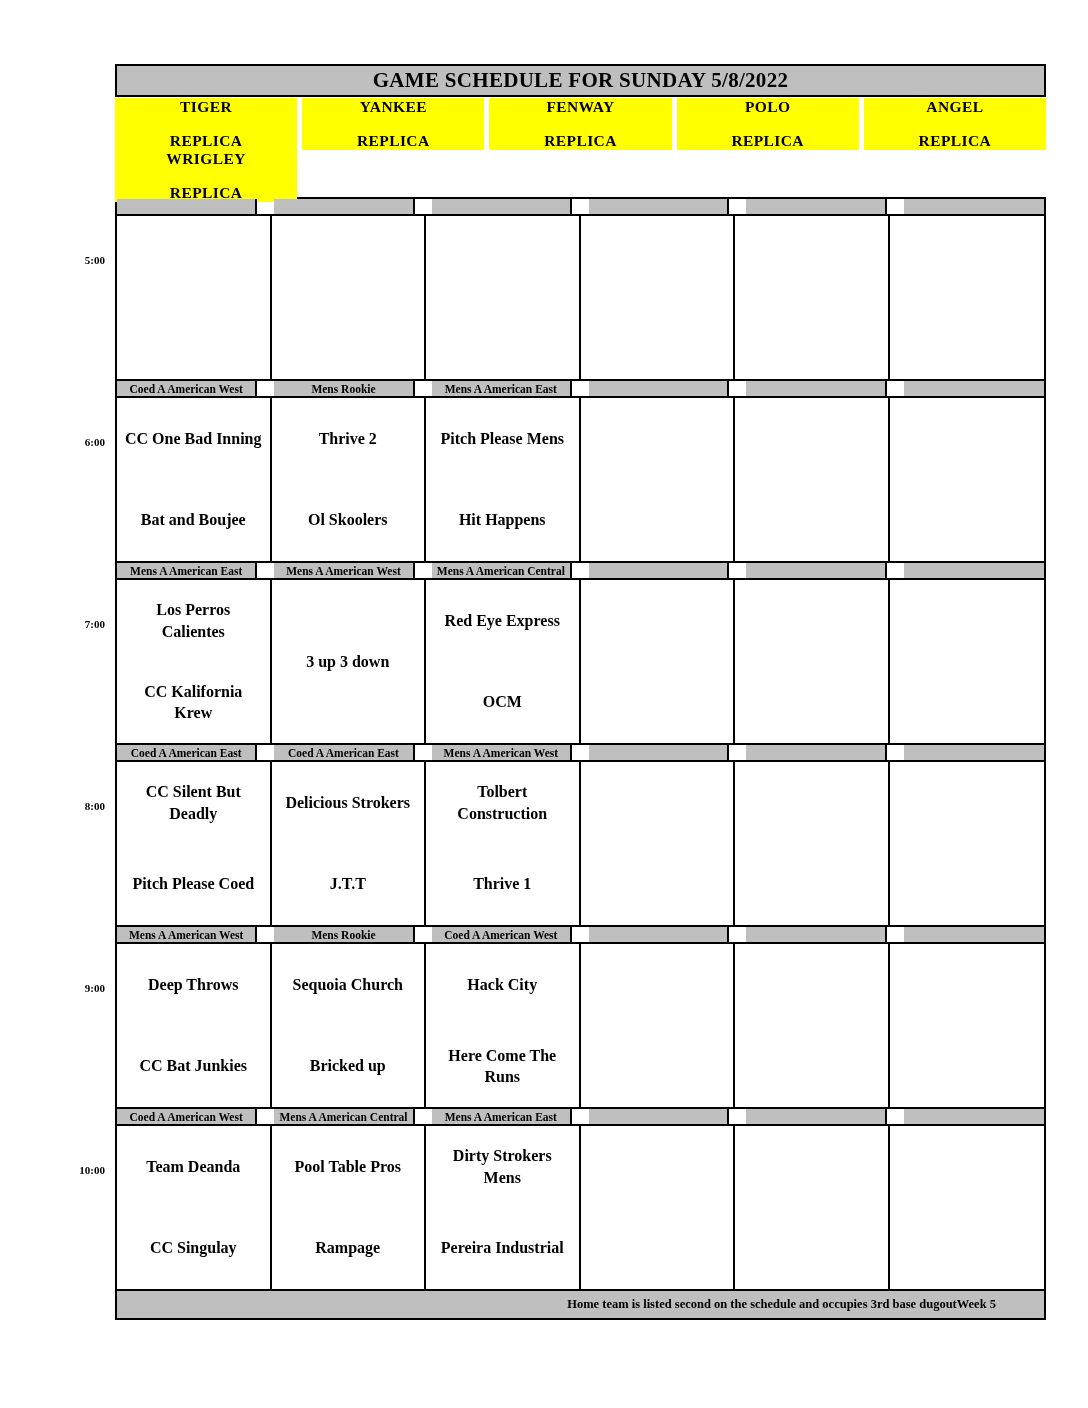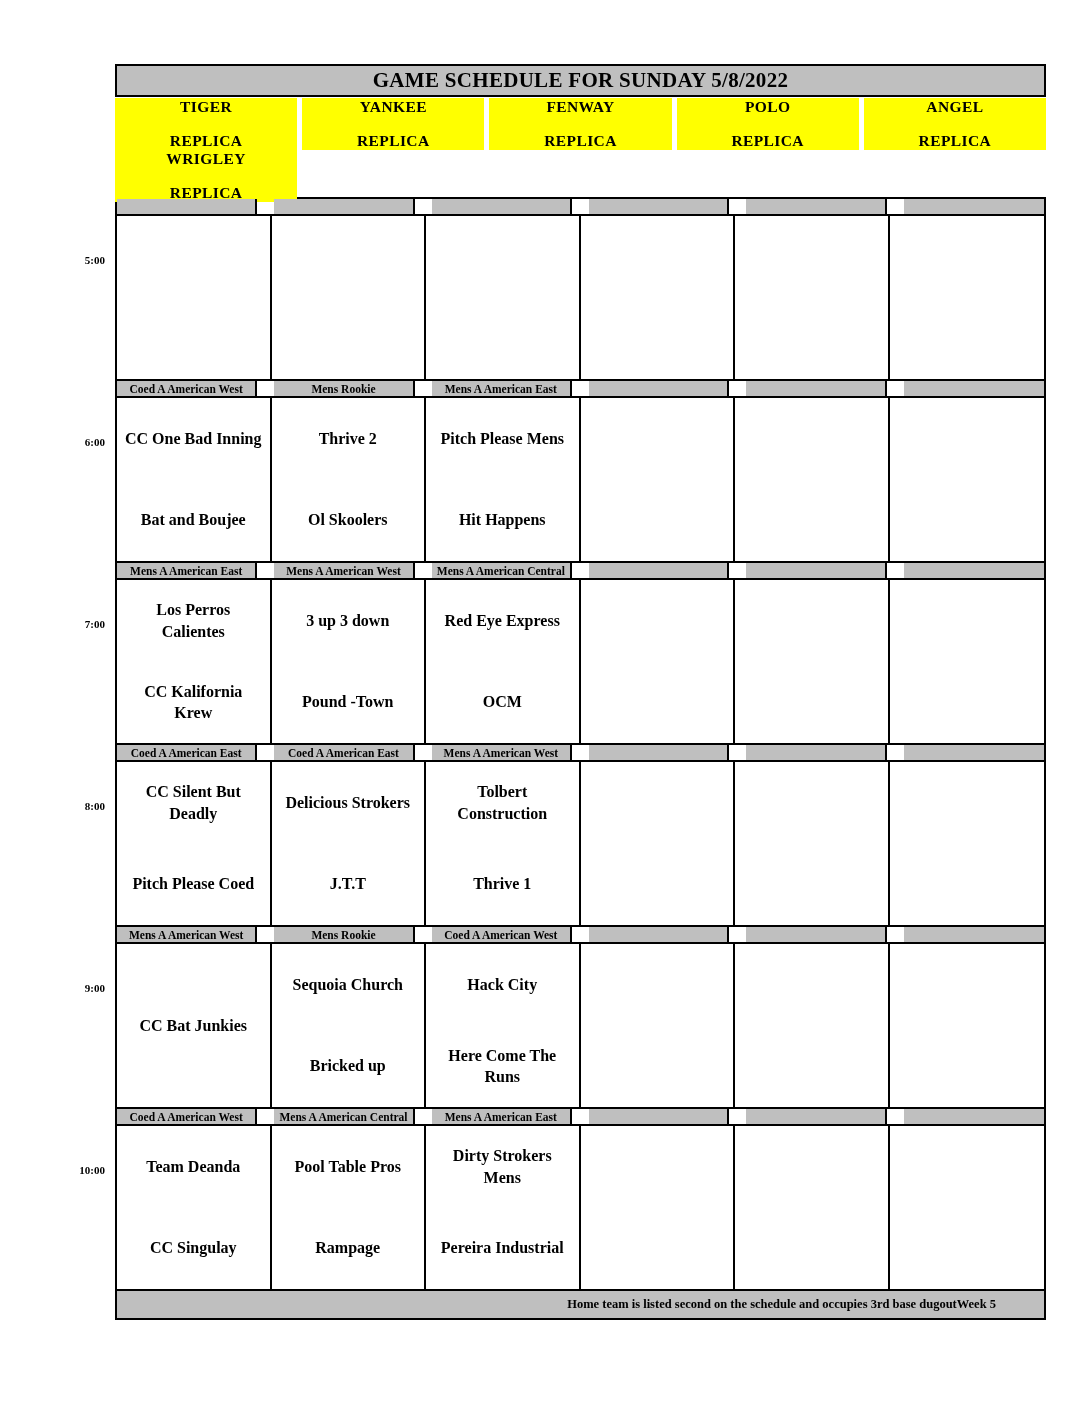--- a/index.html
+++ b/index.html
@@ -194,21 +194,20 @@
       <div class="strip-cell"></div>
     </div>
     <div class="row games-row">
       <div class="time-label">7:00</div>
       <div class="game-cell">
         <div class="team">Los Perros Calientes</div>
         <div class="team">CC Kalifornia Krew</div>
       </div>
       <div class="game-cell">
         <div class="team">3 up 3 down</div>
-        <div class="team">Pound -Town</div>
       </div>
       <div class="game-cell">
         <div class="team">Red Eye Express</div>
         <div class="team">OCM</div>
       </div>
       <div class="game-cell">
         <div class="team"></div>
         <div class="team"></div>
       </div>
       <div class="game-cell">
@@ -261,20 +260,21 @@
       <div class="strip-cell">Mens A American West</div>
       <div class="strip-cell">Mens Rookie</div>
       <div class="strip-cell">Coed A American West</div>
       <div class="strip-cell"></div>
       <div class="strip-cell"></div>
       <div class="strip-cell"></div>
     </div>
     <div class="row games-row">
       <div class="time-label">9:00</div>
       <div class="game-cell">
+        <div class="team">Deep Throws</div>
         <div class="team">CC Bat Junkies</div>
       </div>
       <div class="game-cell">
         <div class="team">Sequoia Church</div>
         <div class="team">Bricked up</div>
       </div>
       <div class="game-cell">
         <div class="team">Hack City</div>
         <div class="team">Here Come The Runs</div>
       </div>

